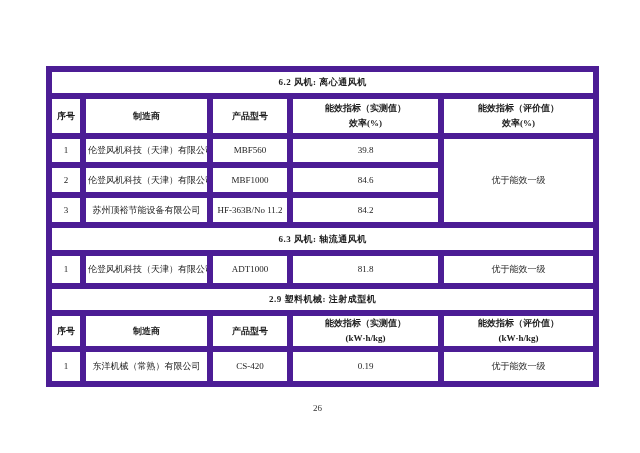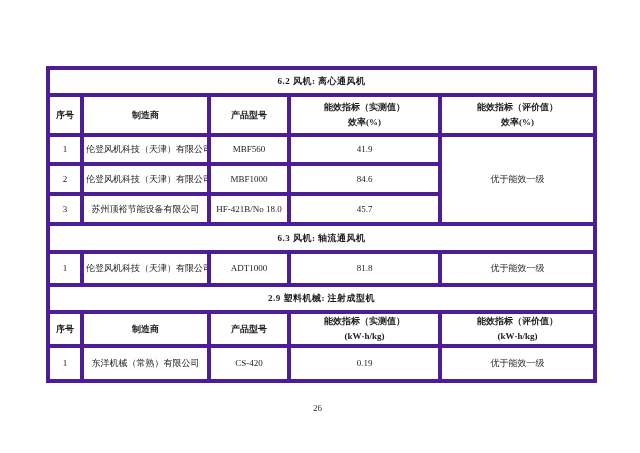--- a/index.html
+++ b/index.html
@@ -18,21 +18,21 @@
   }
   table.energy-table {
     position: absolute;
     left: 46px;
     top: 66px;
     width: 547px;
     border-collapse: collapse;
     table-layout: fixed;
   }
   table.energy-table td {
-    border: 4px solid #4c1d95;
+    border: 6px solid #4c1d95;
     text-align: center;
     vertical-align: middle;
     font-size: 9px;
     line-height: 13px;
     padding: 0 2px;
     overflow: hidden;
     white-space: nowrap;
     margin-left: 43px;
   }
   td.section-title {
@@ -89,34 +89,34 @@
       </td>
       <td>
         <div class="hdr-line">能效指标（评价值）</div>
         <div class="hdr-line">效率(%)</div>
       </td>
     </tr>
     <tr class="rh29">
       <td>1</td>
       <td>伦登风机科技（天津）有限公司</td>
       <td>MBF560</td>
-      <td>41.9</td>
+      <td>39.8</td>
       <td rowspan="3">优于能效一级</td>
     </tr>
     <tr class="rh30">
       <td>2</td>
       <td>伦登风机科技（天津）有限公司</td>
       <td>MBF1000</td>
       <td>84.6</td>
     </tr>
     <tr class="rh30">
       <td>3</td>
       <td>苏州顶裕节能设备有限公司</td>
-      <td>HF-421B/No 18.0</td>
-      <td>45.7</td>
+      <td>HF-363B/No 11.2</td>
+      <td>84.2</td>
     </tr>
 
     <tr class="rh28">
       <td colspan="5" class="section-title">6.3 风机: 轴流通风机</td>
     </tr>
     <tr class="rh33">
       <td>1</td>
       <td>伦登风机科技（天津）有限公司</td>
       <td>ADT1000</td>
       <td>81.8</td>

